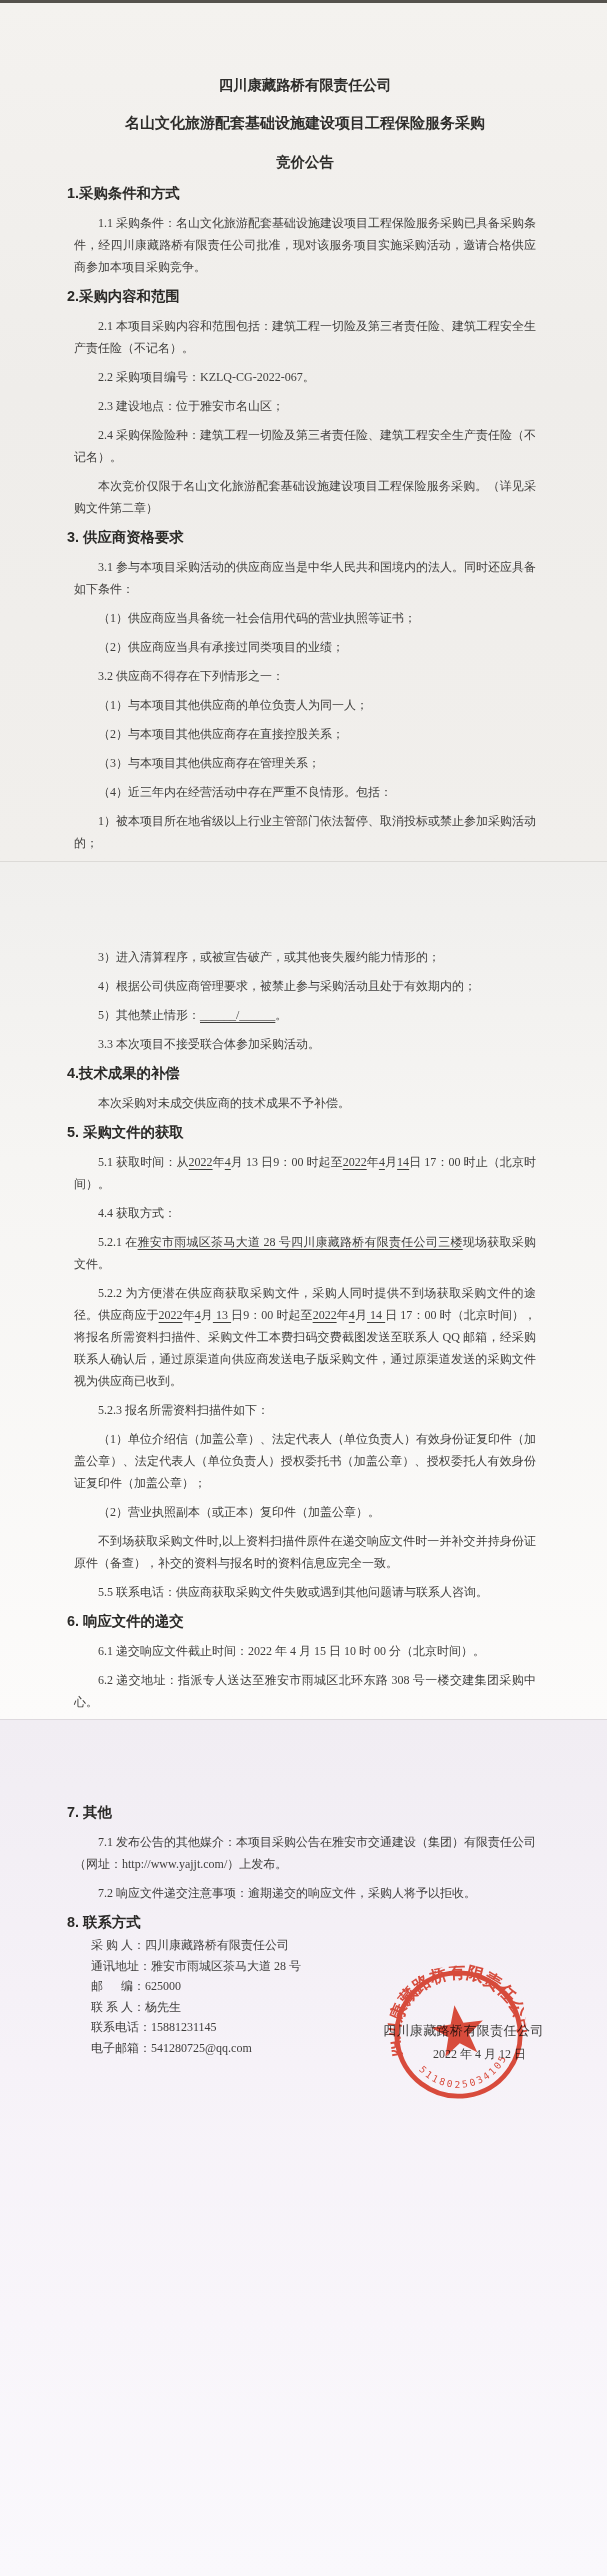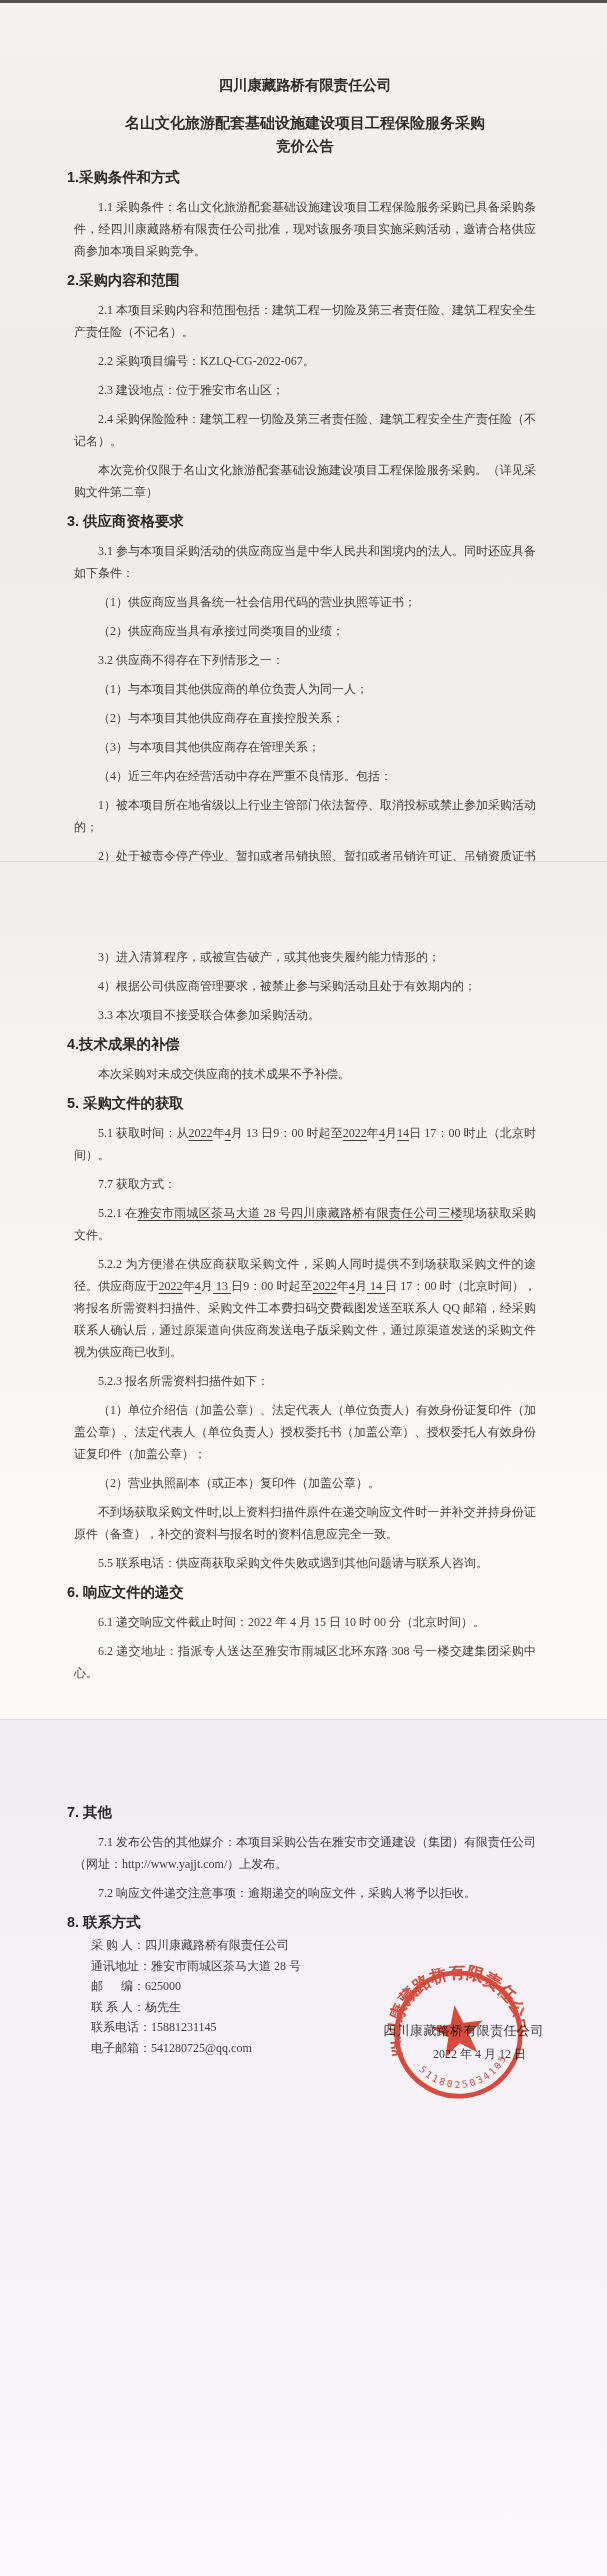--- a/index.html
+++ b/index.html
@@ -42,21 +42,21 @@
     top:1719px; height:857px;
     background:linear-gradient(180deg,#f1edf3 0%,#f6f2f8 40%,#faf8fc 100%);
     border-top:1.5px solid #ddd9de;
     padding:76px 64px 0 67px;
   }
   .doc-title {
     text-align:center; font-weight:bold; color:#2e2d2b;
     font-family:"Liberation Serif","DejaVu Serif",serif;
   }
   .doc-title.t1 { font-size:14.4px; line-height:23px; margin-bottom:15px; }
-  .doc-title.t2 { font-size:15px; line-height:23px; margin-bottom:0; }
+  .doc-title.t2 { font-size:15px; line-height:23px; margin-bottom:16px; }
   .doc-title.t3 { font-size:14.4px; line-height:23px; margin-bottom:7.6px; }
   .h {
     font-family:"Liberation Sans","DejaVu Sans",sans-serif;
     font-weight:bold; color:#2b2a28;
     font-size:14.4px; line-height:23px;
     margin:4.6px 0 1.5px 0;
   }
   .para {
     font-size:12px; line-height:22px;
     margin:7px; text-align:justify;
@@ -116,28 +116,29 @@
     <p class="para ind">（2）与本项目其他供应商存在直接控股关系；</p>
     <p class="para ind">（3）与本项目其他供应商存在管理关系；</p>
     <p class="para ind">（4）近三年内在经营活动中存在严重不良情形。包括：</p>
     <p class="para ind">1）被本项目所在地省级以上行业主管部门依法暂停、取消投标或禁止参加采购活动的；</p>
     <p class="para ind">2）处于被责令停产停业、暂扣或者吊销执照、暂扣或者吊销许可证、吊销资质证书状态；</p>
   </div>
 
   <div class="page" id="page-2">
     <p class="para ind">3）进入清算程序，或被宣告破产，或其他丧失履约能力情形的；</p>
     <p class="para ind">4）根据公司供应商管理要求，被禁止参与采购活动且处于有效期内的；</p>
+    <p class="para ind"><span>5）其他禁止情形：</span><span class="useg">______/______</span><span>。</span></p>
     <p class="para ind">3.3 本次项目不接受联合体参加采购活动。</p>
 
     <h2 class="h">4.技术成果的补偿</h2>
     <p class="para ind">本次采购对未成交供应商的技术成果不予补偿。</p>
 
     <h2 class="h">5. 采购文件的获取</h2>
     <p class="para ind"><span>5.1 获取时间：从</span><span class="useg">2022</span><span>年</span><span class="useg">4</span><span>月 13 日9：00 时起至</span><span class="useg">2022</span><span>年</span><span class="useg">4</span><span>月</span><span class="useg">14</span><span>日 17：00 时止（北京时间）。</span></p>
-    <p class="para ind">7.7 获取方式：</p>
+    <p class="para ind">4.4 获取方式：</p>
     <p class="para ind"><span>5.2.1 在</span><span class="useg">雅安市雨城区茶马大道 28 号四川康藏路桥有限责任公司三楼</span><span>现场获取采购文件。</span></p>
     <p class="para ind"><span>5.2.2 为方便潜在供应商获取采购文件，采购人同时提供不到场获取采购文件的途径。供应商应于</span><span class="useg">2022</span><span>年</span><span class="useg">4</span><span>月</span><span class="useg"> 13 </span><span>日9：00 时起至</span><span class="useg">2022</span><span>年</span><span class="useg">4</span><span>月</span><span class="useg"> 14 </span><span>日 17：00 时（北京时间），将报名所需资料扫描件、采购文件工本费扫码交费截图发送至联系人 QQ 邮箱，经采购联系人确认后，通过原渠道向供应商发送电子版采购文件，通过原渠道发送的采购文件视为供应商已收到。</span></p>
     <p class="para ind">5.2.3 报名所需资料扫描件如下：</p>
     <p class="para ind">（1）单位介绍信（加盖公章）、法定代表人（单位负责人）有效身份证复印件（加盖公章）、法定代表人（单位负责人）授权委托书（加盖公章）、授权委托人有效身份证复印件（加盖公章）；</p>
     <p class="para ind">（2）营业执照副本（或正本）复印件（加盖公章）。</p>
     <p class="para ind">不到场获取采购文件时,以上资料扫描件原件在递交响应文件时一并补交并持身份证原件（备查），补交的资料与报名时的资料信息应完全一致。</p>
     <p class="para ind">5.5 联系电话：供应商获取采购文件失败或遇到其他问题请与联系人咨询。</p>
 
     <h2 class="h">6. 响应文件的递交</h2>
     <p class="para ind">6.1 递交响应文件截止时间：2022 年 4 月 15 日 10 时 00 分（北京时间）。</p>

